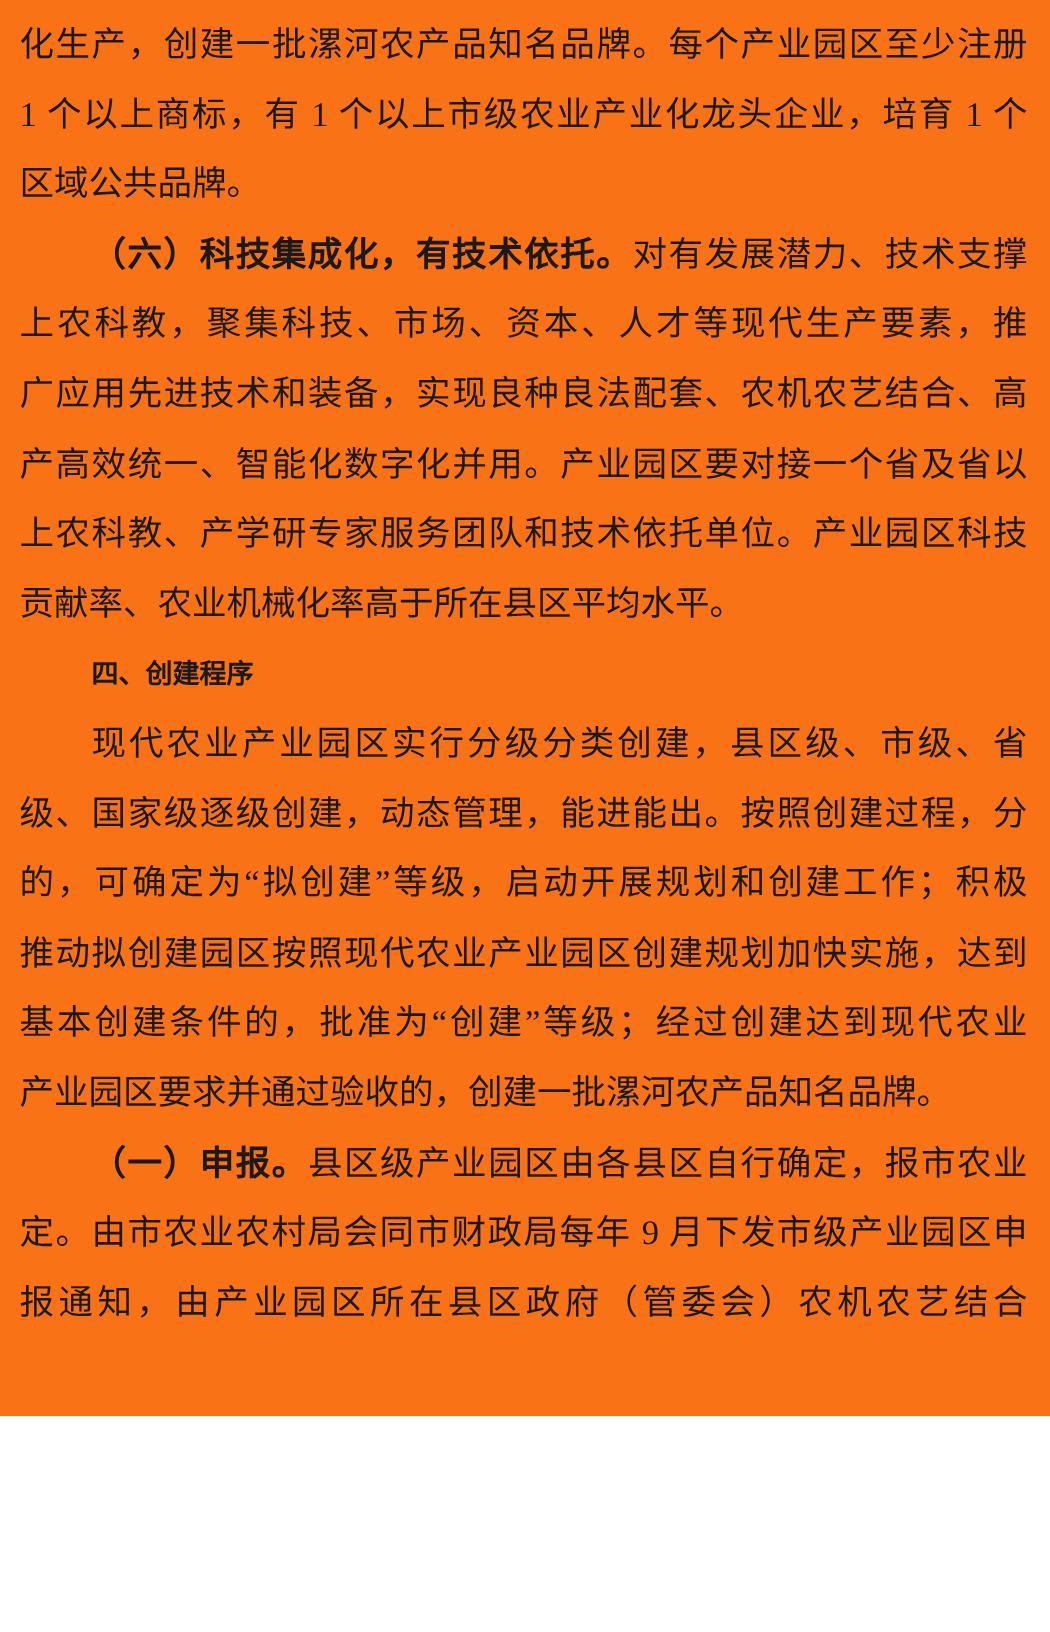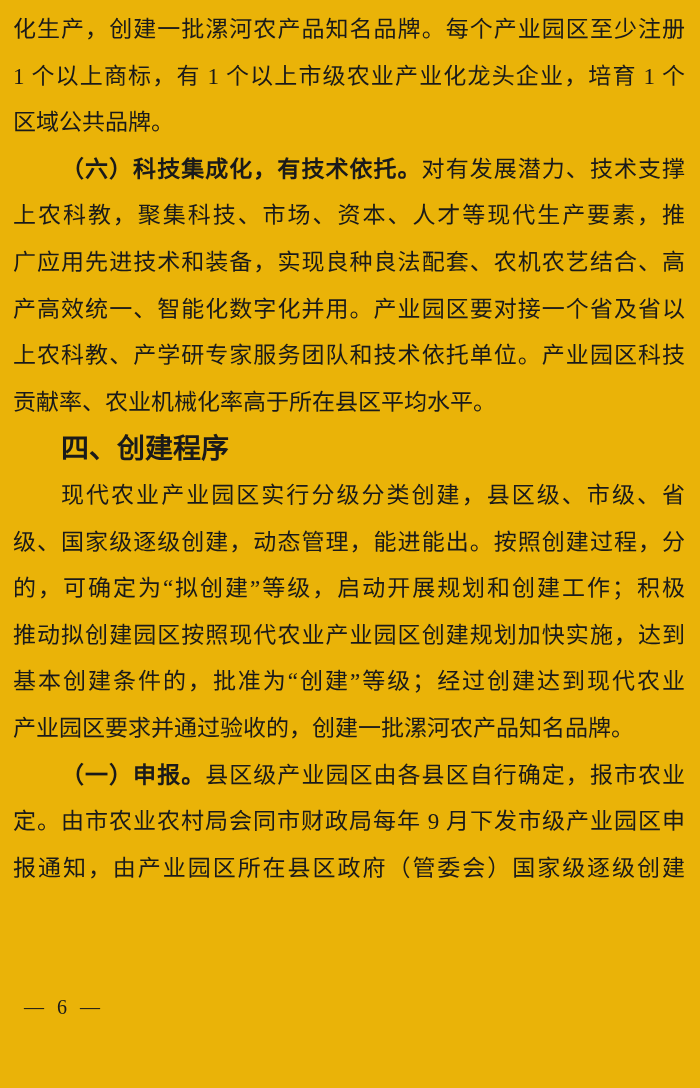--- a/index.html
+++ b/index.html
@@ -1,20 +1,20 @@
 <!DOCTYPE html>
 <html lang="zh-CN"><head>
 <meta charset="utf-8">
 <style>
   html, body { margin: 0; padding: 0; }
   .page {
     position: relative;
     width: 700px;
-    height: 1088px;
-    background: #eab308;
+    height: 944px;
+    background: #f97316;
     overflow: hidden;
     font-family: "Liberation Serif", "DejaVu Serif", serif;
   }
   .textblock {
     position: absolute;
     left: 13px;
     top: 7px;
     width: 672px;
     font-size: 23px;
     color: #1a1a1a;
@@ -28,21 +28,21 @@
   .line.justify {
     text-align: justify;
     text-align-last: justify;
   }
   .line.indent {
     text-indent: 48px;
   }
   .line.heading {
     font-family: "Liberation Sans", "DejaVu Sans", sans-serif;
     font-weight: 700;
-    font-size: 28px;
+    font-size: 18px;
   }
   .bold {
     font-weight: 700;
   }
   .page-number {
     position: absolute;
     left: 24px;
     top: 995px;
     font-size: 20px;
     color: #1a1a1a;
@@ -66,16 +66,16 @@
       <div class="line"><span>贡献率、农业机械化率高于所在县区平均水平。</span></div>
       <div class="line heading indent"><span class="bold">四、创建程序</span></div>
       <div class="line justify indent"><span>现代农业产业园区实行分级分类创建，县区级、市级、省</span></div>
       <div class="line justify"><span>级、国家级逐级创建，动态管理，能进能出。按照创建过程，分</span></div>
       <div class="line justify"><span>的，可确定为“拟创建”等级，启动开展规划和创建工作；积极</span></div>
       <div class="line justify"><span>推动拟创建园区按照现代农业产业园区创建规划加快实施，达到</span></div>
       <div class="line justify"><span>基本创建条件的，批准为“创建”等级；经过创建达到现代农业</span></div>
       <div class="line"><span>产业园区要求并通过验收的，创建一批漯河农产品知名品牌。</span></div>
       <div class="line justify indent"><span class="bold">（一）申报。</span><span>县区级产业园区由各县区自行确定，报市农业</span></div>
       <div class="line justify"><span>定。由市农业农村局会同市财政局每年 9 月下发市级产业园区申</span></div>
-      <div class="line justify"><span>报通知，由产业园区所在县区政府（管委会）国家级逐级创建</span></div>
+      <div class="line justify"><span>报通知，由产业园区所在县区政府（管委会）农机农艺结合</span></div>
     </div>
   <div class="page-number">— 6 —</div>
 </div>
 
 </body></html>

